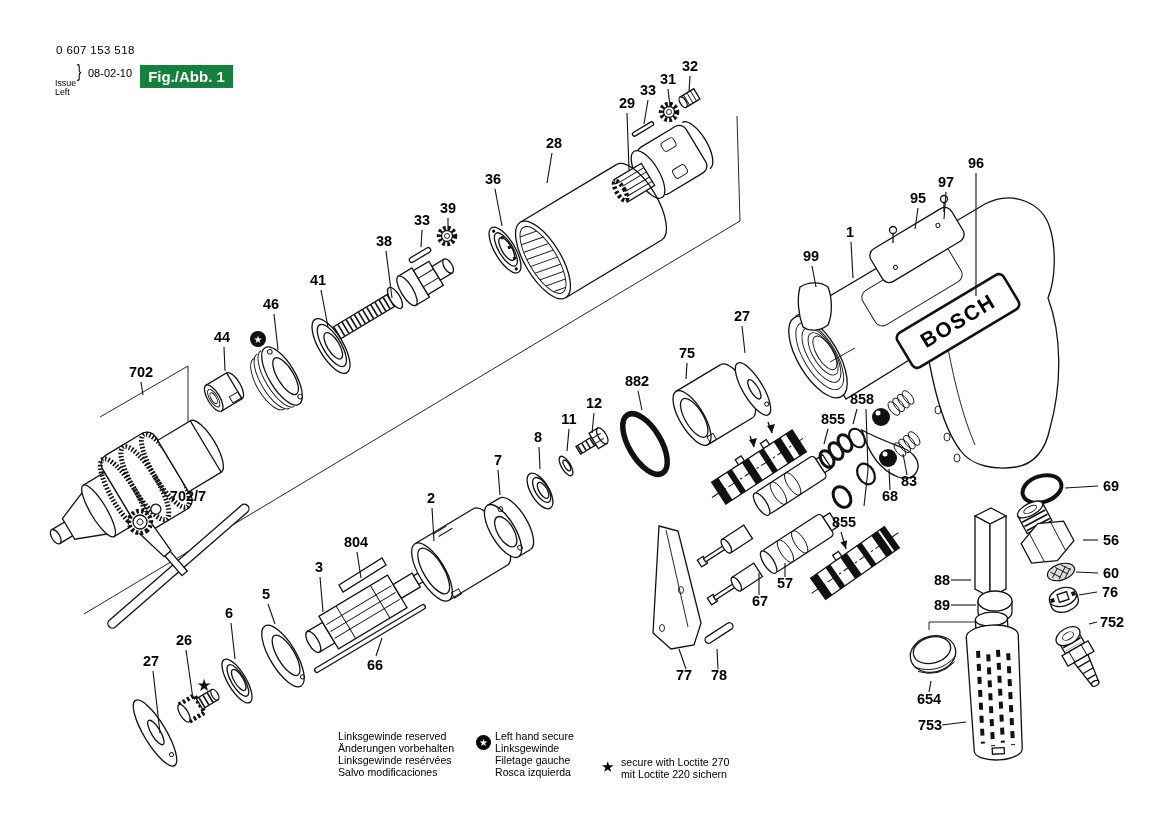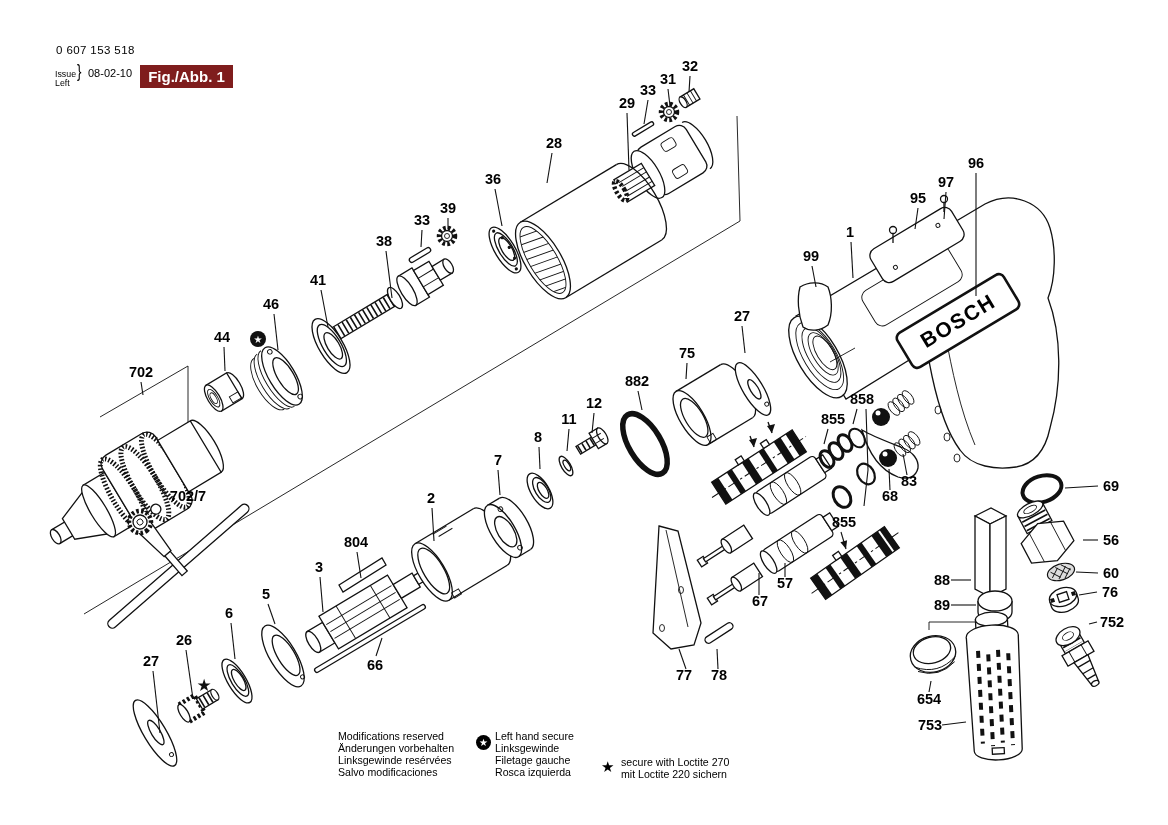--- a/index.html
+++ b/index.html
@@ -14,24 +14,24 @@
   .leader{fill:none;stroke:#111;stroke-width:1.1}
   .plabel{font:700 14.5px "Liberation Sans",sans-serif;fill:#000;text-anchor:middle}
   .teeth{fill:#fff;stroke:#111;stroke-width:4.5;stroke-dasharray:2.6 2.2}
   .knurl{fill:none;stroke:#111;stroke-width:5;stroke-dasharray:1.6 1.8}
   .thread{fill:none;stroke:#111;stroke-dasharray:1.6 3.2}
   .stripe{fill:none;stroke:#111;stroke-dasharray:7 6}
   .axisline{fill:none;stroke:#111;stroke-width:1;stroke-dasharray:11 3 2.5 3}
   
   .hdr{position:absolute;white-space:nowrap}
   #part-code{left:56px;top:44px;font-size:11.5px;letter-spacing:.4px}
-  #issue{left:55px;top:70px;font-size:8.8px;line-height:8.6px}
+  #issue{left:55px;top:79px;font-size:8.8px;line-height:8.6px}
   #brace{left:76px;top:60px;font-size:19px;font-weight:300;transform:scaleX(.7)}
   #date{left:88px;top:67px;font-size:11px}
-  #figbox{left:140px;top:65px;width:93px;height:23px;background:#7f1d1d;color:#fff;
+  #figbox{left:140px;top:65px;width:93px;height:23px;background:#15803d;color:#fff;
           font-size:15px;font-weight:700;text-align:center;line-height:23px}
   
   .leg{position:absolute;font-size:10.6px;line-height:11.9px;white-space:nowrap}
   #leg-mod{left:338px;top:731px}
   #leg-lht{left:495px;top:731px}
   #leg-loc{left:621px;top:757px}
   .lht-icon{position:absolute;left:476px;top:735px;width:15px;height:15px;background:#000;
             border-radius:50%;color:#fff;font-size:10px;text-align:center;line-height:15px}
   .loc-icon{position:absolute;left:601px;top:758px;font-size:15px}
 </style>
@@ -600,21 +600,21 @@
 <div class="hdr" id="part-code">0 607 153 518</div>
 <div class="hdr" id="issue">
   <div>Issue</div>
   <div>Left</div>
 </div>
 <div class="hdr" id="brace">}</div>
 <div class="hdr" id="date">08-02-10</div>
 <div class="hdr" id="figbox">Fig./Abb. 1</div>
 
 <div class="leg" id="leg-mod">
-  <div>Modifications reserved</div>
+  <div>Linksgewinde reserved</div>
   <div>Änderungen vorbehalten</div>
   <div>Linksgewinde resérvées</div>
   <div>Salvo modificaciones</div>
 </div>
 <div class="lht-icon">★</div>
 <div class="leg" id="leg-lht">
   <div>Left hand secure</div>
   <div>Linksgewinde</div>
   <div>Filetage gauche</div>
   <div>Rosca izquierda</div>

